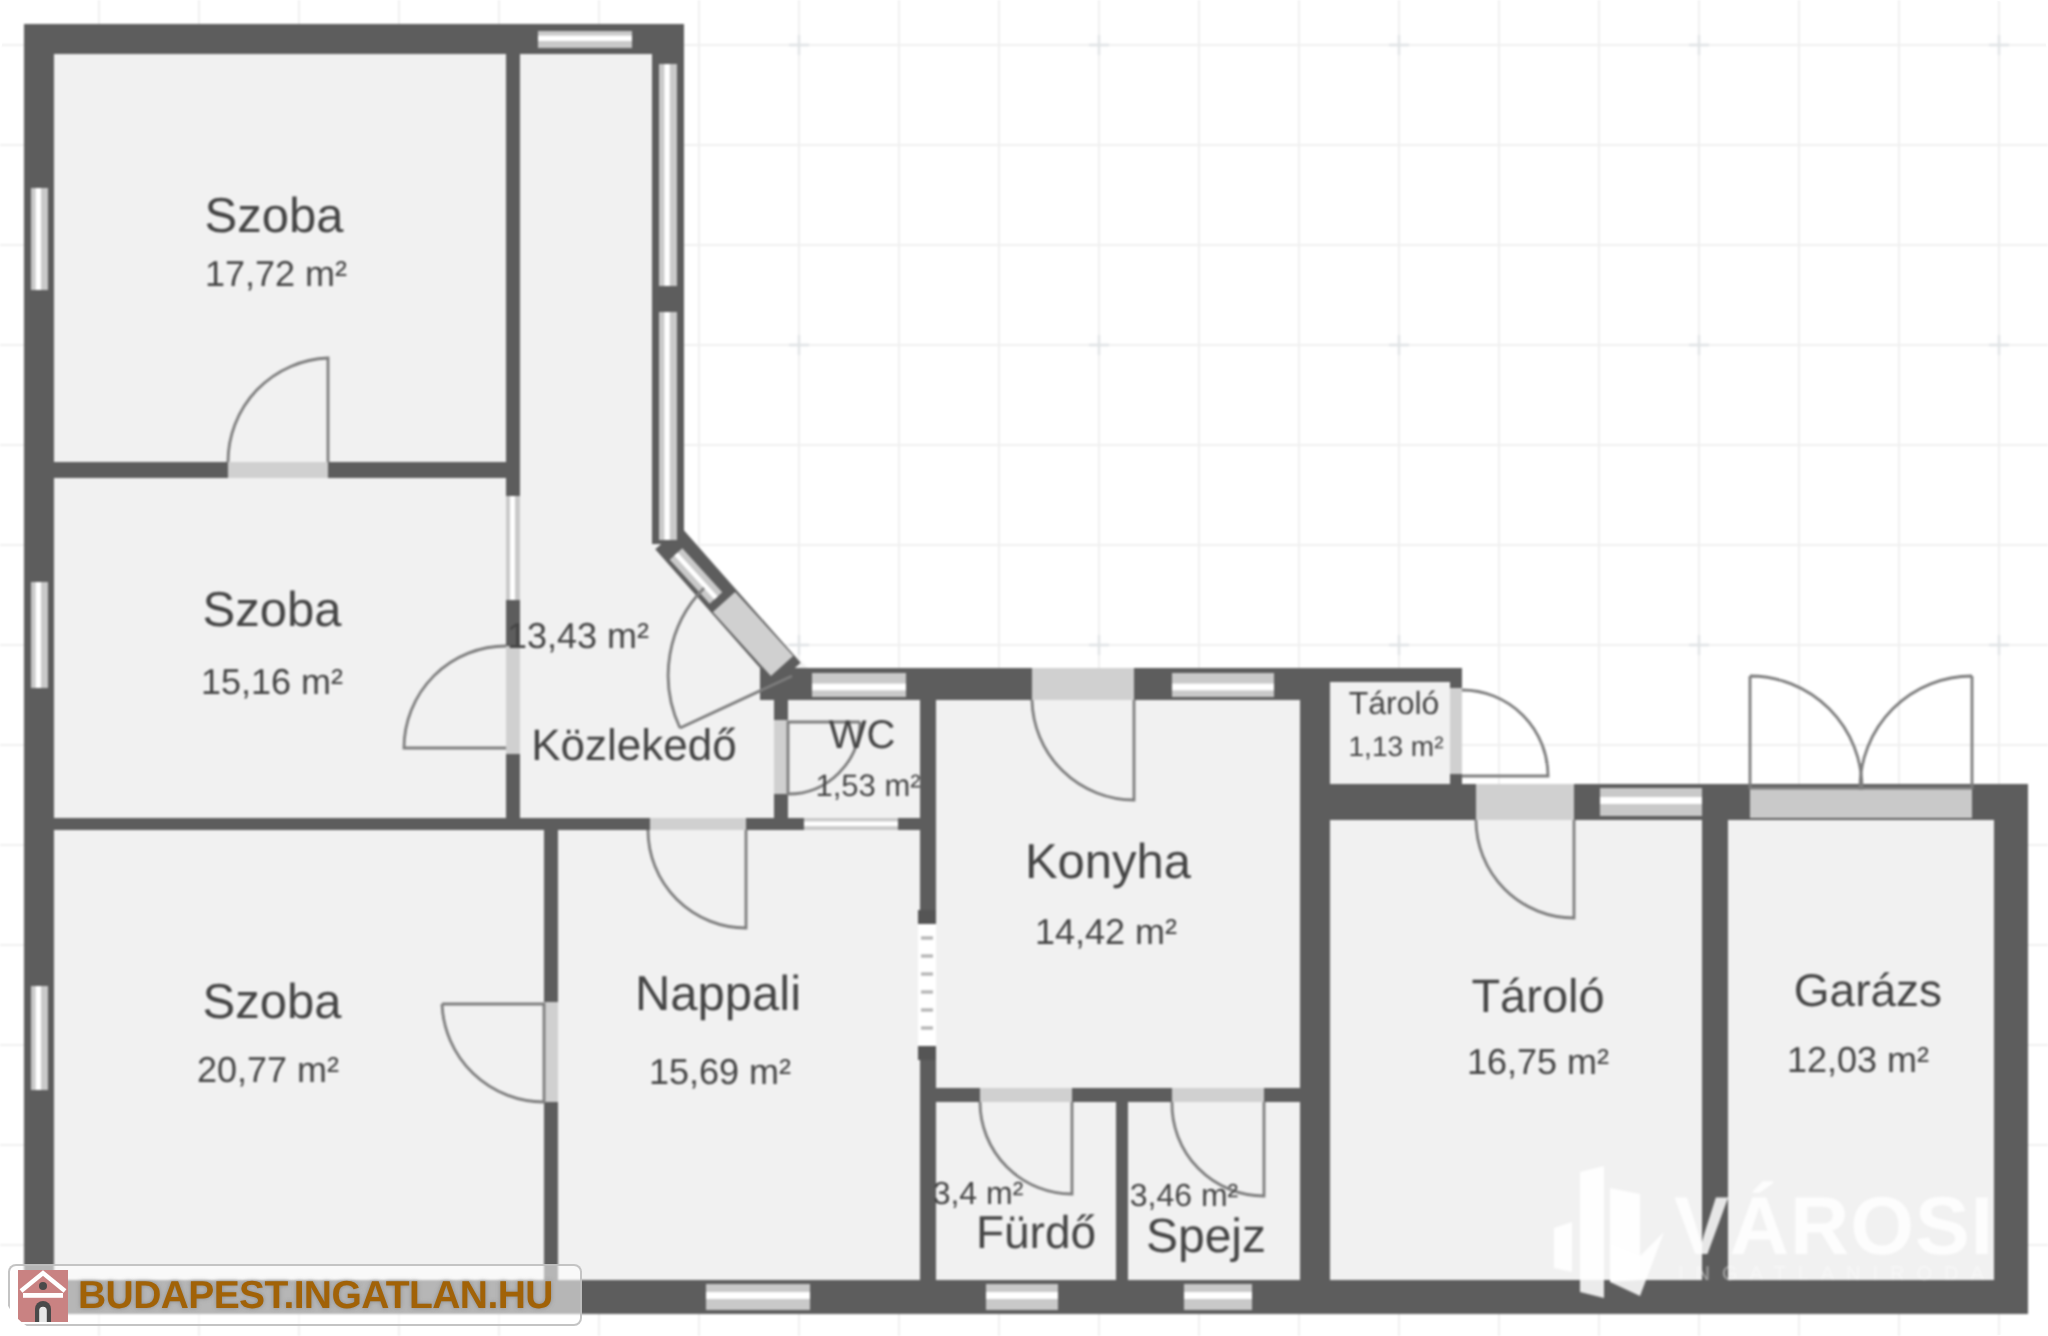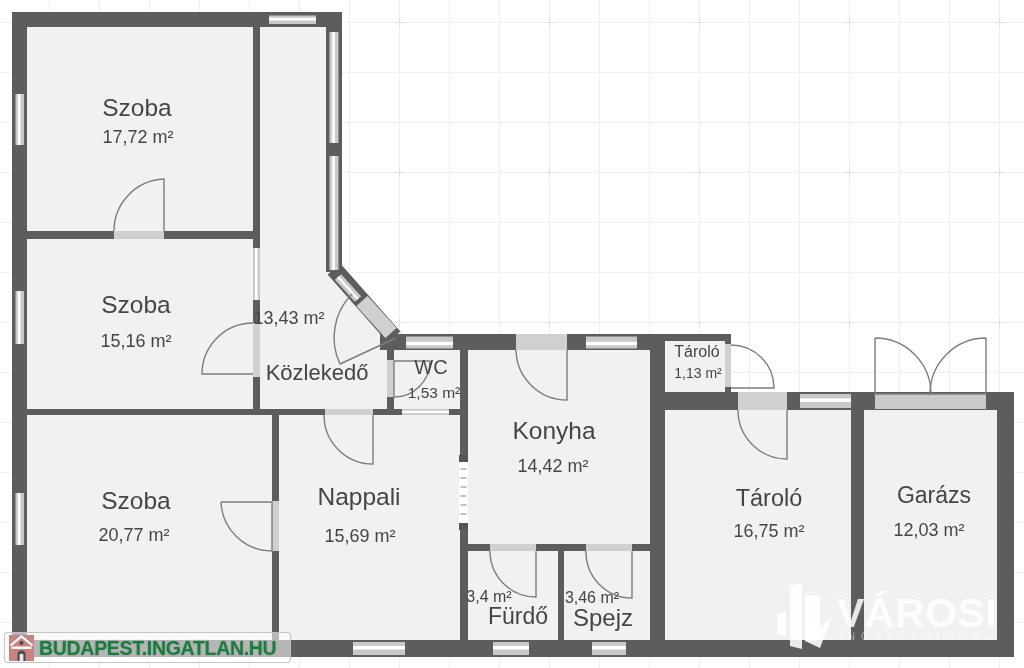--- a/index.html
+++ b/index.html
@@ -1,16 +1,16 @@
 <!DOCTYPE html>
 <html><head>
 <meta charset="utf-8">
 <style>
   html,body{margin:0;padding:0;background:#ffffff;}
-  #stage{position:relative;width:1024px;height:668px;overflow:hidden;font-family:"Liberation Sans",sans-serif;}
+  #stage{position:relative;width:1024px;height:668px;overflow:hidden;font-family:"Liberation Sans",sans-serif;border-radius:30px;}
   svg{display:block}
   #plan{filter:blur(0.55px);}
   text{fill:#454545;font-family:"Liberation Sans",sans-serif;}
 </style>
 </head>
 <body>
 <div id="stage">
 <svg id="plan" width="1024" height="668" viewBox="0 0 1024 668">
 
   <rect x="0" y="0" width="1024" height="668" fill="#ffffff"></rect>
@@ -270,15 +270,15 @@
 
   <svg width="25" height="26" viewBox="0 0 25 26" style="position:absolute;left:4px;top:2px;">
     <rect x="0" y="0" width="25" height="26" fill="#c98282"></rect>
     <path d="M1.5,10.5 L12.5,1.5 L23.5,10.5" fill="none" stroke="#ffffff" stroke-width="2.2"></path>
     <rect x="2.5" y="11.5" width="20" height="2.4" fill="#ffffff"></rect>
     <circle cx="12.5" cy="8" r="2" fill="#4a4a4a"></circle>
     <path d="M8.5,26 L8.5,19.5 a4,4 0 0 1 8,0 L16.5,26 Z" fill="#4a4a4a"></path>
     <path d="M10.6,26 L10.6,20.3 a1.9,1.9 0 0 1 3.8,0 L14.4,26 Z" fill="#e8e8e8"></path>
   </svg>
 
-  <div style="position:absolute;left:34px;top:4px;font-size:19.5px;font-weight:bold;color:#15803d;letter-spacing:-0.3px;text-shadow:0 0 2px rgba(120,120,120,0.7);white-space:nowrap;">BUDAPEST.INGATLAN.HU</div>
+  <div style="position:absolute;left:34px;top:4px;font-size:19.5px;font-weight:bold;color:#a16207;letter-spacing:-0.3px;text-shadow:0 0 2px rgba(120,120,120,0.7);white-space:nowrap;">BUDAPEST.INGATLAN.HU</div>
 </div>
 </div>
 
 </body></html>

